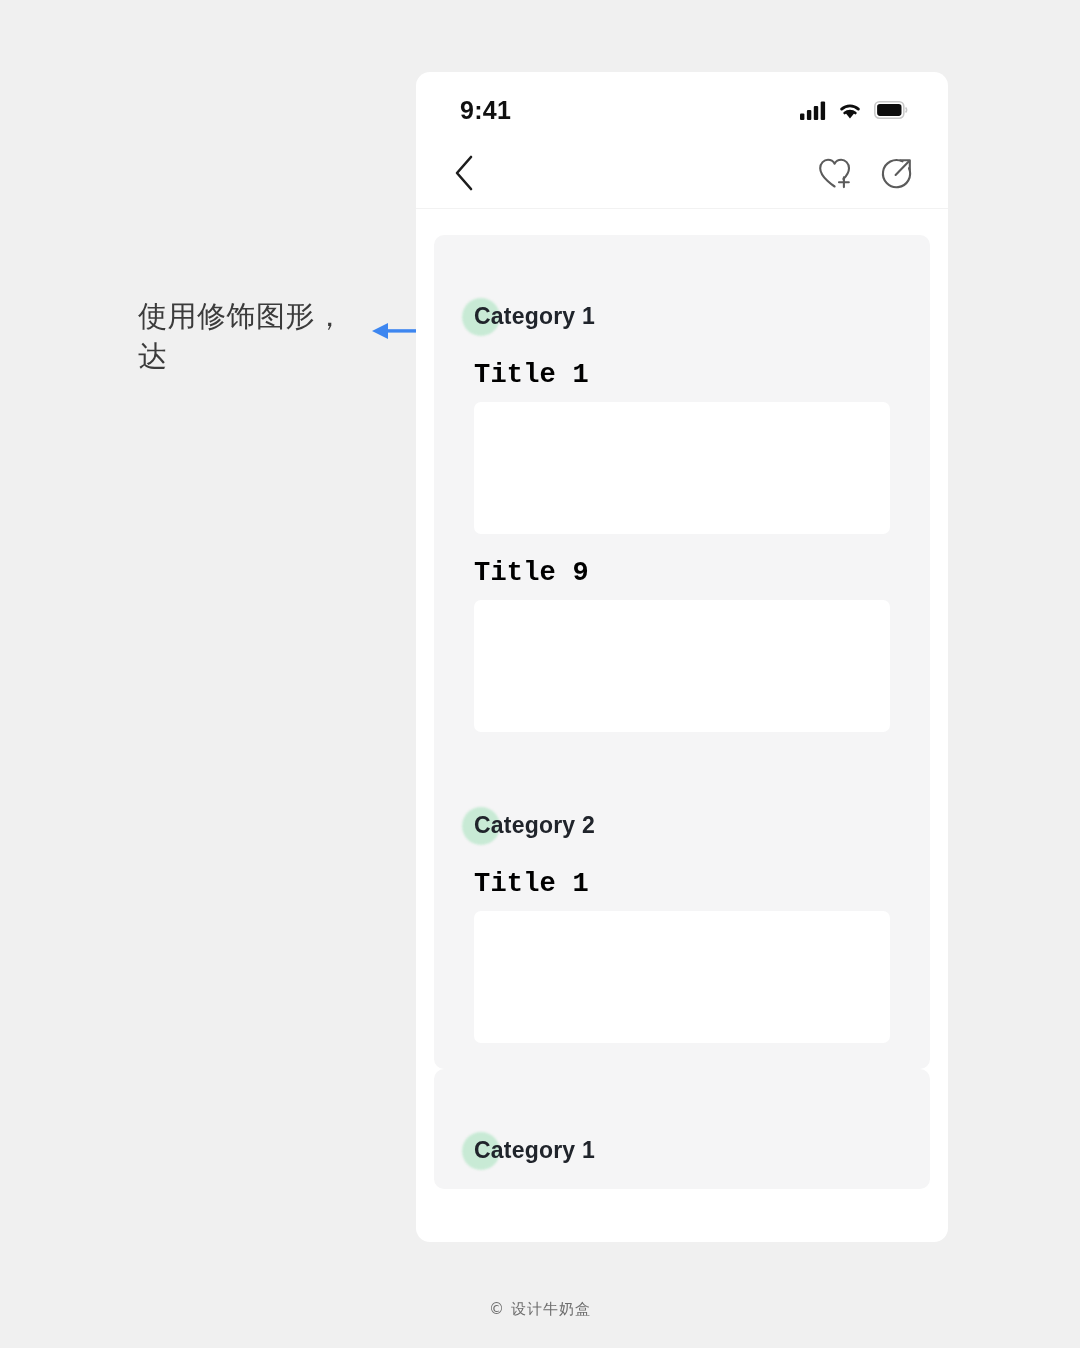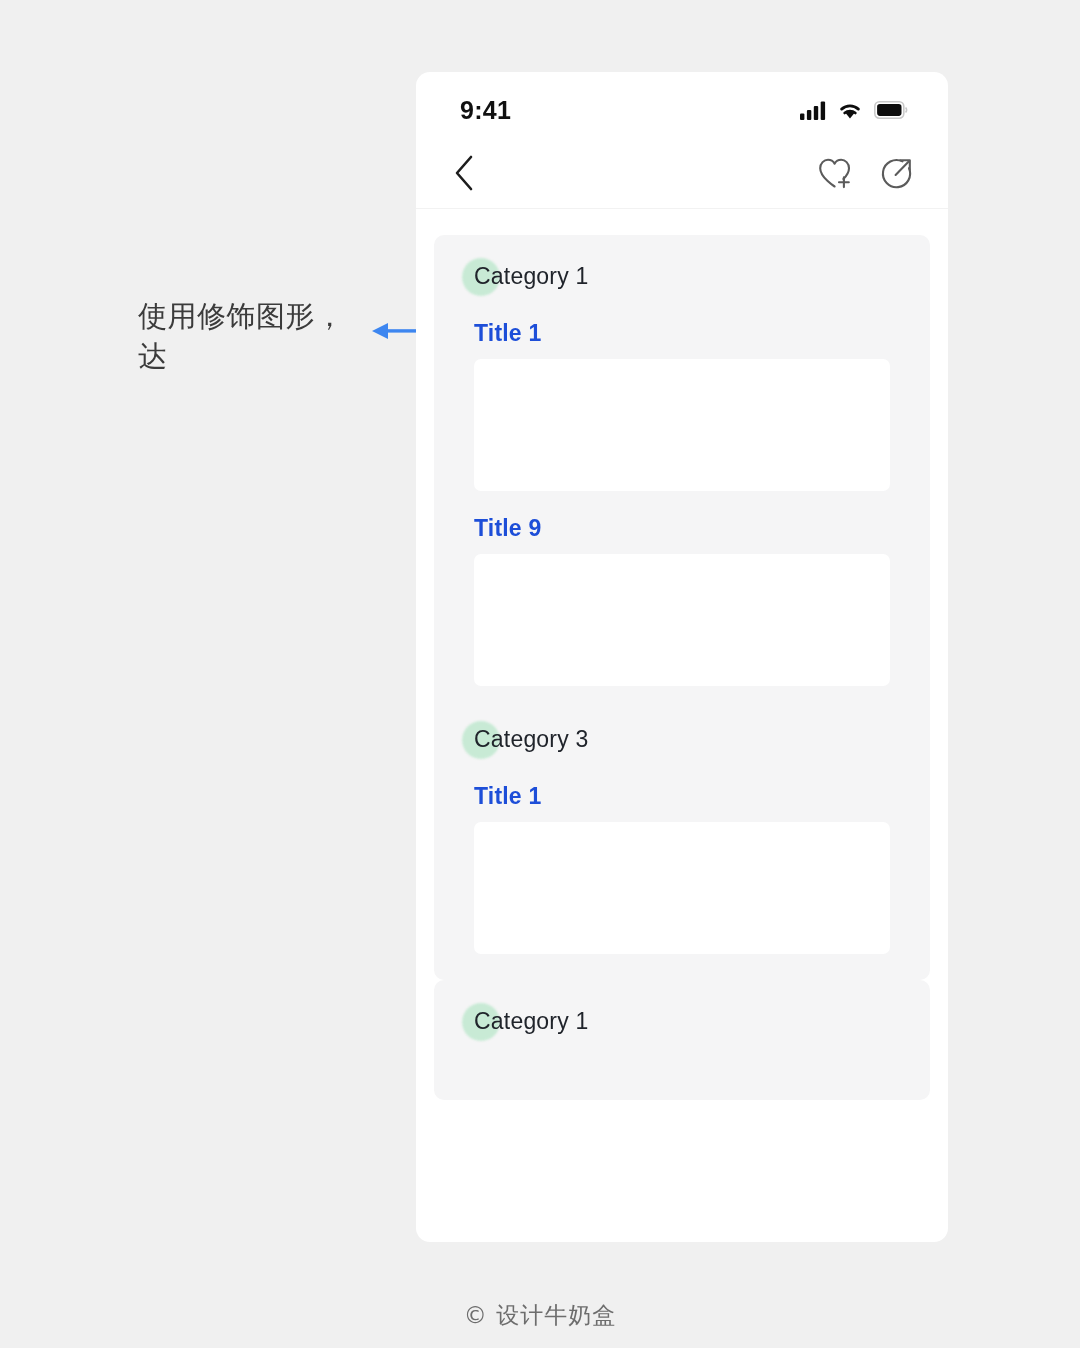--- a/index.html
+++ b/index.html
@@ -120,72 +120,74 @@
   }
   .section-card.truncated {
     padding-bottom: 0;
     min-height: 120px;
   }
 
   .category {
     position: relative;
     display: inline-block;
     font-size: 23px;
-    font-weight: normal;
+    font-weight: bold;
     color: #20242b;
     letter-spacing: 0.2px;
     margin-left: 40px;
     padding: 6px 0 6px 0;
     z-index: 1;
+    margin-top: 40px;
   }
   .category .blob {
     position: absolute;
     left: -12px;
     top: 50%;
     transform: translateY(-50%);
     width: 38px;
     height: 38px;
     border-radius: 50%;
     background: #c6ead4;
     opacity: 0.95;
     z-index: -1;
     filter: blur(1px);
   }
   .category .cat-label {
     position: relative;
     z-index: 2;
   }
 
   .sub-title {
-    font-size: 23px;
-    font-weight: bold;
-    color: #1d4ed8;
+    font-size: 27px;
+    font-weight: bold;
+    color: #000000;
     letter-spacing: 0.2px;
     margin: 24px 0 12px 40px;
+    font-family: Liberation Mono, monospace;
   }
 
   .placeholder-card {
     background: #ffffff;
     border-radius: 7px;
     height: 132px;
     margin: 0 40px 0 40px;
   }
 
   .category-block + .category-block {
     margin-top: 34px;
   }
 
   
   .footer {
     position: absolute;
     left: 0;
     top: 1300px;
     width: 1080px;
     text-align: center;
-    font-size: 23px;
+    font-size: 15px;
     color: #6d6d6d;
     letter-spacing: 1px;
     font-family: "DejaVu Sans", "Liberation Sans", sans-serif;
   }
 </style>
 </head>
 <body>
 
 <div class="annotation">
   <div class="annotation-text">使用修饰图形，达</div>
@@ -258,21 +260,21 @@
         <div class="sub-title">Title 1</div>
         <div class="placeholder-card"></div>
 
         <div class="sub-title">Title 9</div>
         <div class="placeholder-card"></div>
       </div>
 
       <div class="category-block">
         <div class="category">
           <span class="blob"></span>
-          <span class="cat-label">Category 3</span>
+          <span class="cat-label">Category 2</span>
         </div>
 
         <div class="sub-title">Title 1</div>
         <div class="placeholder-card"></div>
       </div>
 
     </div>
 
 
     <div class="section-card truncated">

